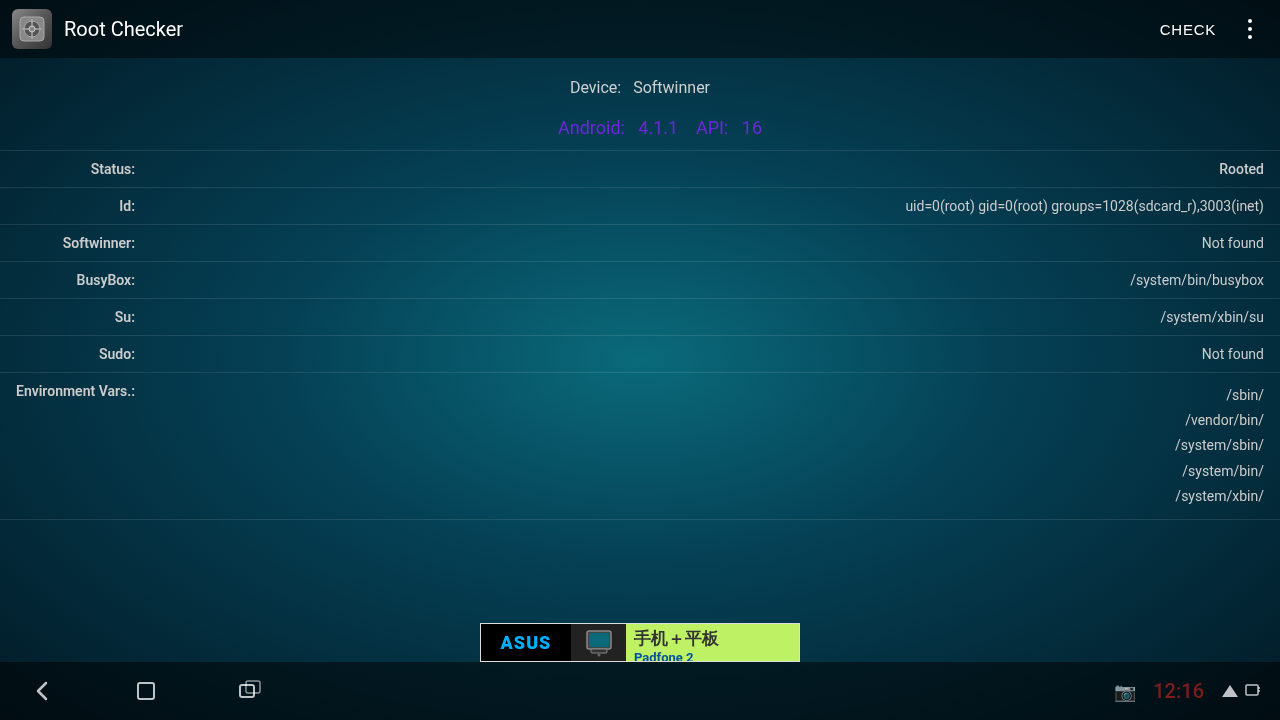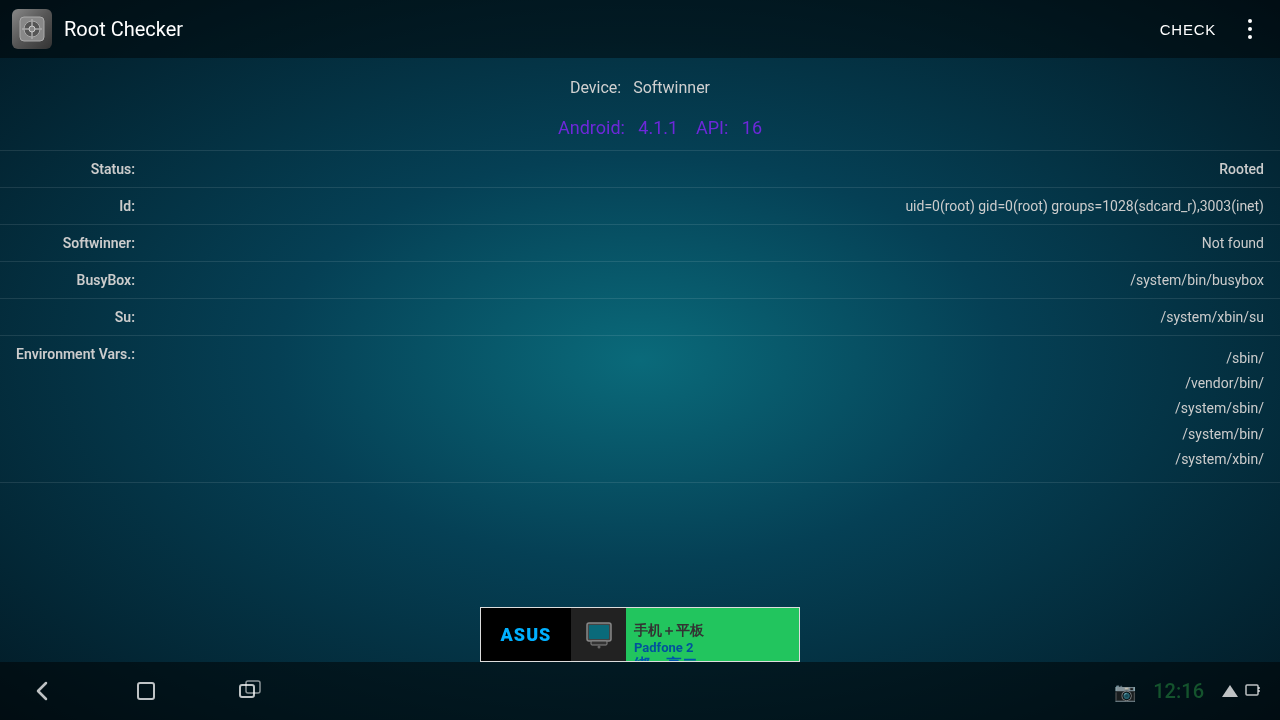--- a/index.html
+++ b/index.html
@@ -190,22 +190,22 @@
       font-weight: 500;
     }
 
     
     #ad-banner {
       position: absolute;
       bottom: 58px;
       left: 50%;
       transform: translateX(-50%);
       width: 320px;
-      height: 55px;
-      background: #22c55e;
+      height: 39px;
+      background: #bef264;
       border: 1px solid #ddd;
       display: flex;
       align-items: center;
       overflow: hidden;
     }
 
     #ad-logo {
       background: #000;
       width: 90px;
       height: 55px;
@@ -308,20 +308,24 @@
         </tr>
         <tr>
           <td>BusyBox:</td>
           <td>/system/bin/busybox</td>
         </tr>
         <tr>
           <td>Su:</td>
           <td>/system/xbin/su</td>
         </tr>
         <tr>
+          <td>Sudo:</td>
+          <td>Not found</td>
+        </tr>
+        <tr>
           <td>Environment Vars.:</td>
           <td class="env-vars-cell">
             <div>/sbin/</div>
             <div>/vendor/bin/</div>
             <div>/system/sbin/</div>
             <div>/system/bin/</div>
             <div>/system/xbin/</div>
           </td>
         </tr>
       </tbody>
@@ -334,21 +338,21 @@
   </div>
   <div id="ad-middle">
     <svg width="32" height="32" viewBox="0 0 32 32">
       <rect x="4" y="4" width="24" height="18" rx="2" fill="#444" stroke="#888" stroke-width="1.5"></rect>
       <rect x="8" y="22" width="16" height="4" rx="1" fill="#333" stroke="#888" stroke-width="1"></rect>
       <rect x="6" y="6" width="20" height="14" rx="1" fill="#0a6a7a"></rect>
       <circle cx="16" cy="28" r="1.5" fill="#666"></circle>
     </svg>
   </div>
   <div id="ad-right">
-    <div id="ad-text1" style="font-size:14px;color:#333;font-weight:600;margin-top:28px;">手机＋平板</div>
+    <div id="ad-text1" style="font-size:17px;color:#333;font-weight:600;margin-top:28px;">手机＋平板</div>
     <div id="ad-text2" style="font-size:13px;color:#00529c;font-weight:700;">Padfone 2</div>
     <div id="ad-text3" style="font-size:16px;color:#0055aa;font-weight:bold;">绑一享二</div>
   </div>
 </div>
 
 <div id="nav-bar">
   <div id="nav-left">
 
     <button class="nav-btn">
       <svg class="nav-icon" viewBox="0 0 28 28">
@@ -367,21 +371,21 @@
         <rect x="4" y="8" width="14" height="12" rx="2" stroke="rgba(255,255,255,0.75)" stroke-width="2" fill="none"></rect>
         <rect x="10" y="4" width="14" height="12" rx="2" stroke="rgba(255,255,255,0.55)" stroke-width="1.5" fill="none"></rect>
       </svg>
     </button>
   </div>
 
   <div id="nav-right">
 
     <div style="color:rgba(255,255,255,0.75);font-size:18px;">📷</div>
 
-    <div id="clock" style="color:#14532d;font-size:20px;font-weight:500;">12:16</div>
+    <div id="clock" style="color:#7f1d1d;font-size:20px;font-weight:500;">12:16</div>
 
     <div style="display:flex;align-items:center;gap:4px;">
       <svg width="20" height="16" viewBox="0 0 20 16" fill="none">
         <polygon points="10,2 18,14 2,14" fill="rgba(255,255,255,0.75)"></polygon>
       </svg>
       <svg width="16" height="16" viewBox="0 0 16 16" fill="none">
         <rect x="2" y="2" width="12" height="10" rx="1" stroke="rgba(255,255,255,0.75)" stroke-width="1.5"></rect>
         <line x1="14" y1="5" x2="16" y2="5" stroke="rgba(255,255,255,0.75)" stroke-width="1.5"></line>
         <line x1="14" y1="8" x2="16" y2="8" stroke="rgba(255,255,255,0.75)" stroke-width="1.5"></line>
       </svg>

